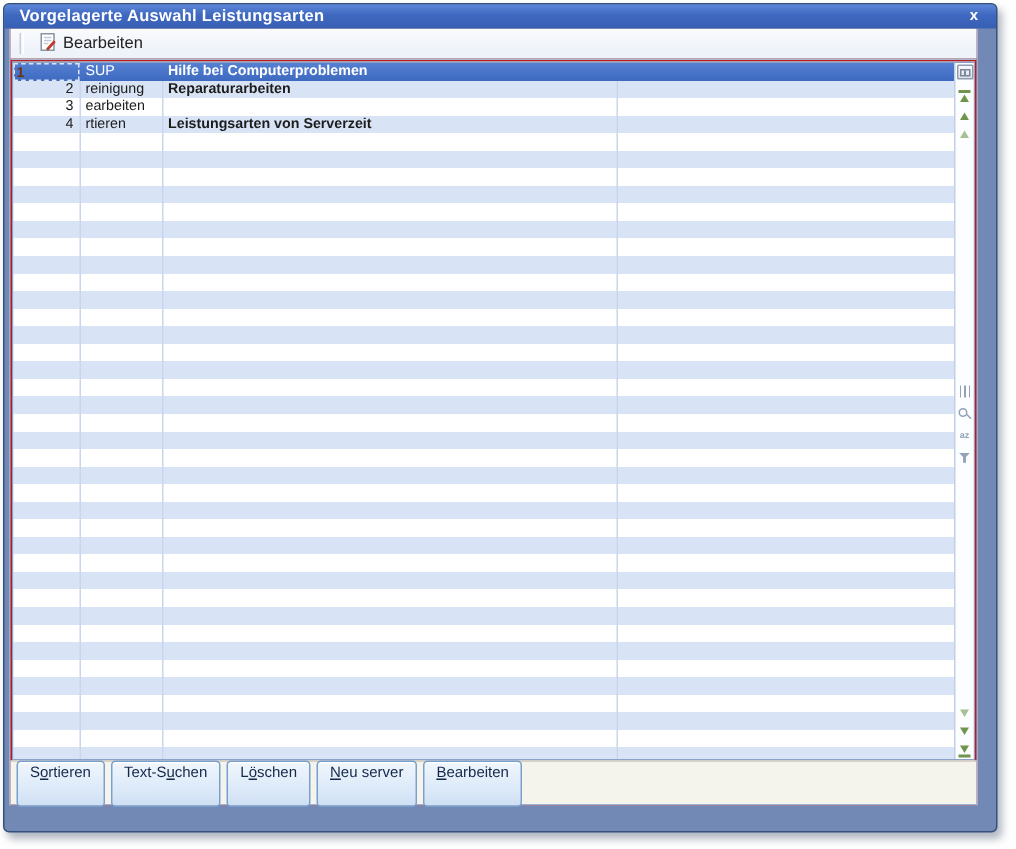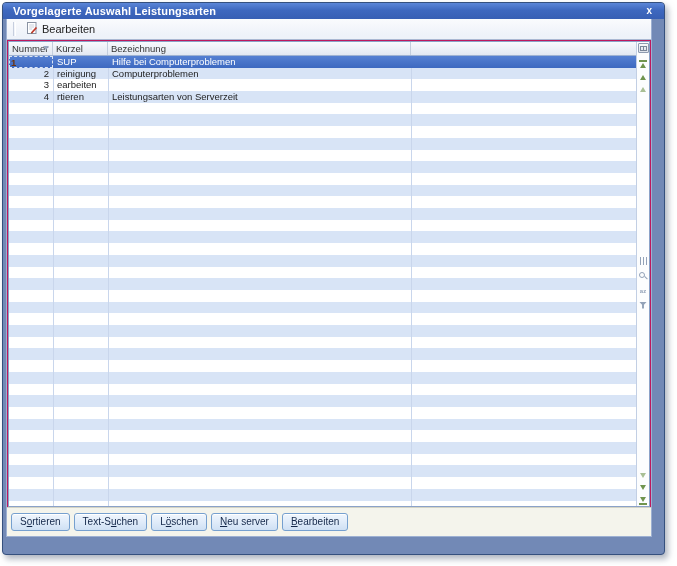--- a/index.html
+++ b/index.html
@@ -8,21 +8,21 @@
     background:var(--frame);border:1px solid var(--frame_border);border-radius:4px;
     box-shadow:3px 4px 6px rgba(110,120,140,.55);display:flex;flex-direction:column;box-sizing:border-box;}
   
   .titlebar{height:16px;flex:0 0 16px;display:flex;align-items:center;position:relative;
     background:linear-gradient(180deg,var(--titlebar_top) 0%,var(--titlebar) 45%,#375fb4 100%);
     border-radius:3px 3px 0 0;}
   .title{color:#fff;font-size:11px;font-weight:bold;margin-left:10px;white-space:nowrap;letter-spacing:.2px;}
   .close{position:absolute;right:10px;top:0;color:#fff;font-size:10px;font-weight:bold;line-height:15px;cursor:default;padding:0 2px;}
   
   .framebody{flex:1;padding:0 12px 17px 3px;display:flex;min-height:0;}
-  .client{flex:1;background:#be185d;display:flex;flex-direction:column;min-width:0;border:1px solid #9db0d2;border-top:none;}
+  .client{flex:1;background:#b91c1c;display:flex;flex-direction:column;min-width:0;border:1px solid #9db0d2;border-top:none;}
   
   .toolbar{height:20px;flex:0 0 20px;display:flex;align-items:center;
     background:linear-gradient(180deg,#fafbfd,var(--toolbar_bg) 80%);border-bottom:1px solid #aab8d2;}
   .gripper{width:1px;height:14px;border-left:1px solid #c6cede;border-right:1px solid #fff;margin:0 5px 0 6px;}
   .tb-item{display:flex;align-items:center;gap:4px;padding:1px 5px;font-size:11px;color:#222;border-radius:2px;}
   
   .gridwrap{flex:1;display:flex;min-height:0;border:1px solid var(--grid_border);margin:1px 1px 0 1px;background:#fff;}
   .grid{flex:1;display:flex;flex-direction:column;min-width:0;}
   .ghead{height:13px;flex:0 0 13px;display:flex;font-size:9.5px;color:#333;
     background:linear-gradient(180deg,var(--header_grad_top),var(--header_grad_bottom));
@@ -33,21 +33,21 @@
   .sort-tri{position:absolute;right:3px;top:4px;width:0;height:0;
     border-left:3px solid transparent;border-right:3px solid transparent;border-top:4px solid #9aa8bf;}
   .gbody{flex:1;position:relative;overflow:hidden;
     background:repeating-linear-gradient(to bottom,#fff 0,#fff 11.7px,var(--row_stripe) 11.7px,var(--row_stripe) 23.4px);}
   .colline{position:absolute;top:0;bottom:0;width:1px;background:var(--grid_line);}
   .rows{position:absolute;top:0;left:0;right:0;}
   .grow{height:11.7px;display:flex;font-size:9.5px;color:#1c1c1c;line-height:11.5px;}
   .grow.sel{background:linear-gradient(180deg,var(--selection_top),var(--selection_bottom));color:#fff;}
   .c{box-sizing:border-box;white-space:nowrap;overflow:hidden;}
   .c1{width:44px;text-align:right;padding-right:4px;}
-  .c2{width:55px;padding-left:4px;} .c3{width:303px;padding-left:4px;} .c4{flex:1;}
+  .c2{width:55px;padding-left:4px;} .c3{width:303px;padding-left:4px;font-weight:bold;} .c4{flex:1;}
   .focus-cell{text-align:left;padding-left:1px;border:1px dashed #dde6f4;color:var(--focus_number);font-weight:bold;}
   
   .nav{flex:0 0 13px;width:13px;background:#fcfdfe;border-left:1px solid #c2cfe4;
     display:flex;flex-direction:column;justify-content:space-between;align-items:center;padding:1px 0;box-sizing:border-box;}
   .nav-grp{display:flex;flex-direction:column;align-items:center;gap:7px;}
   .icon-stack{display:flex;flex-direction:column;align-items:center;gap:1px;}
   .tri{width:0;height:0;border-left:3.5px solid transparent;border-right:3.5px solid transparent;}
   .tri.up{border-bottom:5px solid var(--nav_green);}
   .tri.down{border-top:5px solid var(--nav_green);}
   .tri.pale.up{border-bottom-color:#a9bf95;}
@@ -60,21 +60,21 @@
   .columns-icon{width:7px;height:8px;background:repeating-linear-gradient(90deg,var(--icon_gray) 0,var(--icon_gray) 1px,transparent 1px,transparent 3px);}
   .search-icon{position:relative;width:9px;height:9px;}
   .search-icon::before{content:"";position:absolute;left:0;top:0;width:4px;height:4px;border:1px solid var(--icon_gray);border-radius:50%;}
   .search-icon::after{content:"";position:absolute;left:5px;top:5.5px;width:3.5px;height:1.2px;background:var(--icon_gray);transform:rotate(45deg);}
   .sort-az-icon{font-size:6px;line-height:7px;color:var(--icon_gray);font-weight:bold;}
   .filter-icon{width:8px;height:7px;background:var(--icon_gray);
     clip-path:polygon(0 0,100% 0,62% 45%,62% 100%,38% 100%,38% 45%);}
   
   .btnbar{height:28px;flex:0 0 28px;background:var(--buttonbar_bg);display:flex;align-items:center;
     padding-left:4px;gap:4px;border-top:1px solid #d4d4c6;}
-  .btn{font-size:10px;color:#14284a;padding:2px 8px 3px 8px;border:1px solid var(--button_border);border-radius:3px;
+  .btn{font-size:10px;color:#14284a;padding:2px 8px 16px 8px;border:1px solid var(--button_border);border-radius:3px;
     background:linear-gradient(180deg,var(--button_face_top) 0%,#e2edfa 45%,var(--button_face_bottom) 100%);
     box-shadow:inset 0 1px 0 #fff;white-space:nowrap;cursor:default;text-align:center;}
   .btn .key{text-decoration:underline;}
 </style>
 </head>
 <body>
 
 <div class="page">
   <div class="window">
 
@@ -96,52 +96,37 @@
                 <path d="M5.5 11 L10.5 5.5" stroke="#c0392b" stroke-width="1.8"></path>
                 <path d="M5 11.6 L6.4 11.2 L5.3 10.2 Z" fill="#7a4a21"></path>
               </svg>
             </span>
             <span>Bearbeiten</span>
           </div>
         </div>
 
         <div class="gridwrap">
           <div class="grid">
-            <div class="ghead">
-              <div class="hc hc1">
-                <span>Nummer</span>
-                <span class="sort-tri"></span>
-              </div>
-              <div class="hc hc2">
-                <span>Kürzel</span>
-              </div>
-              <div class="hc hc3">
-                <span>Bezeichnung</span>
-              </div>
-              <div class="hc hc4">
-                <span></span>
-              </div>
-            </div>
 
             <div class="gbody">
               <div class="colline" style="left:44px"></div>
               <div class="colline" style="left:99px"></div>
               <div class="colline" style="left:402px"></div>
 
               <div class="rows">
                 <div class="grow sel">
                   <div class="c c1 focus-cell">1</div>
                   <div class="c c2">SUP</div>
                   <div class="c c3">Hilfe bei Computerproblemen</div>
                   <div class="c c4"></div>
                 </div>
                 <div class="grow">
                   <div class="c c1">2</div>
                   <div class="c c2">reinigung</div>
-                  <div class="c c3">Computerproblemen</div>
+                  <div class="c c3">Reparaturarbeiten</div>
                   <div class="c c4"></div>
                 </div>
                 <div class="grow">
                   <div class="c c1">3</div>
                   <div class="c c2">earbeiten</div>
                   <div class="c c4"></div>
                 </div>
                 <div class="grow">
                   <div class="c c1">4</div>
                   <div class="c c2">rtieren</div>

